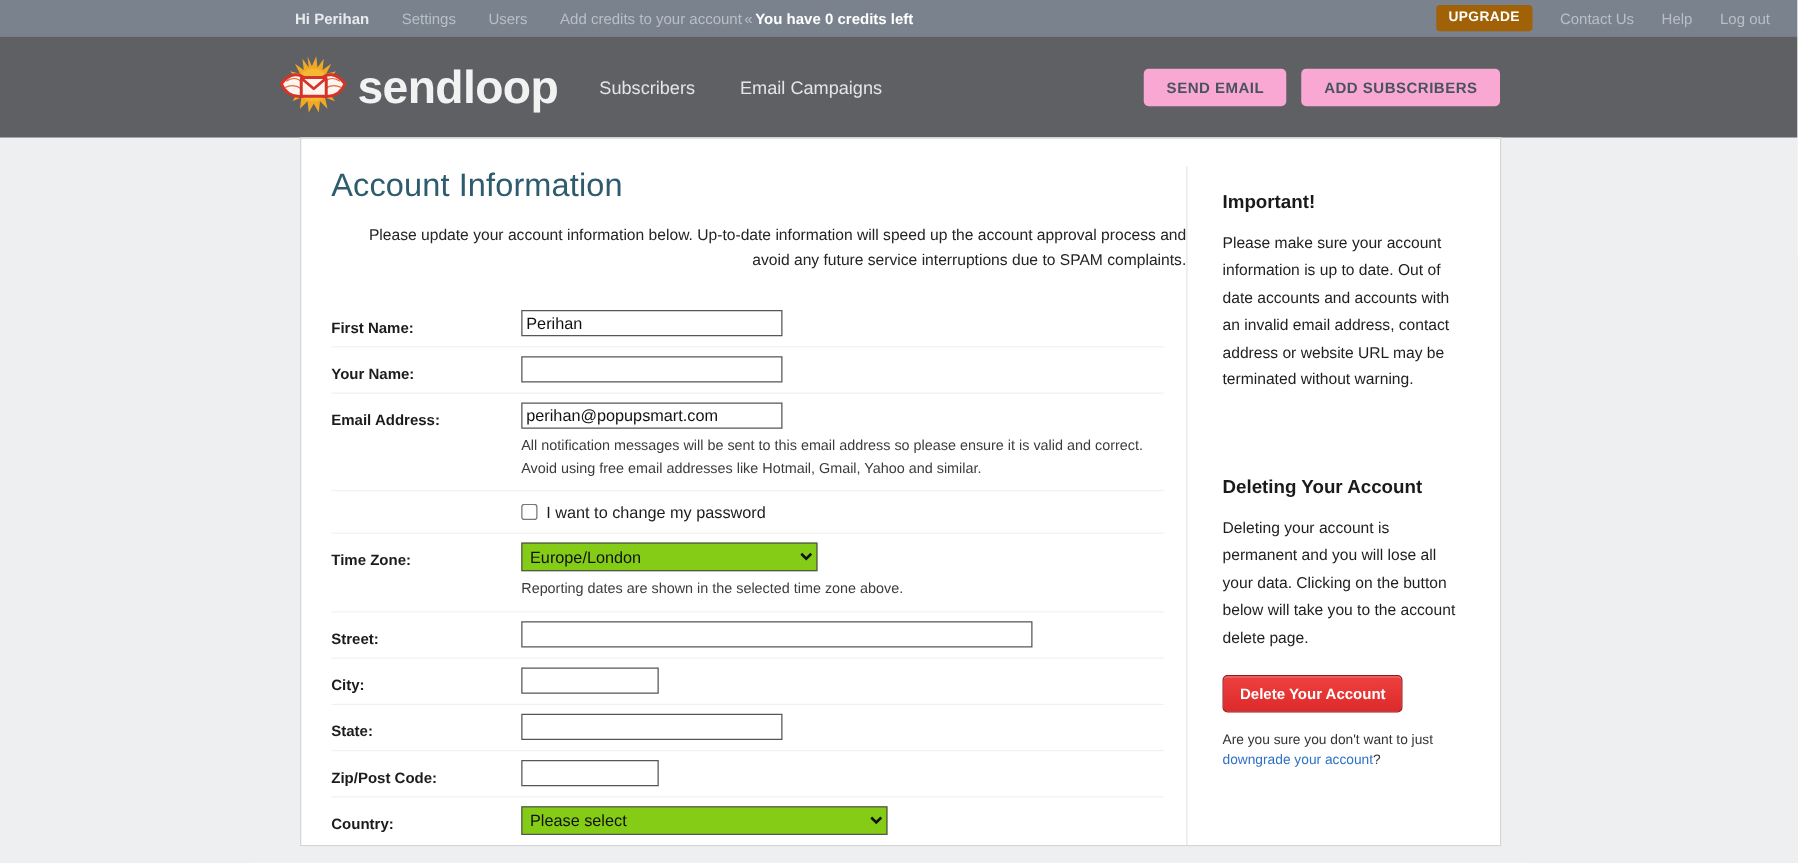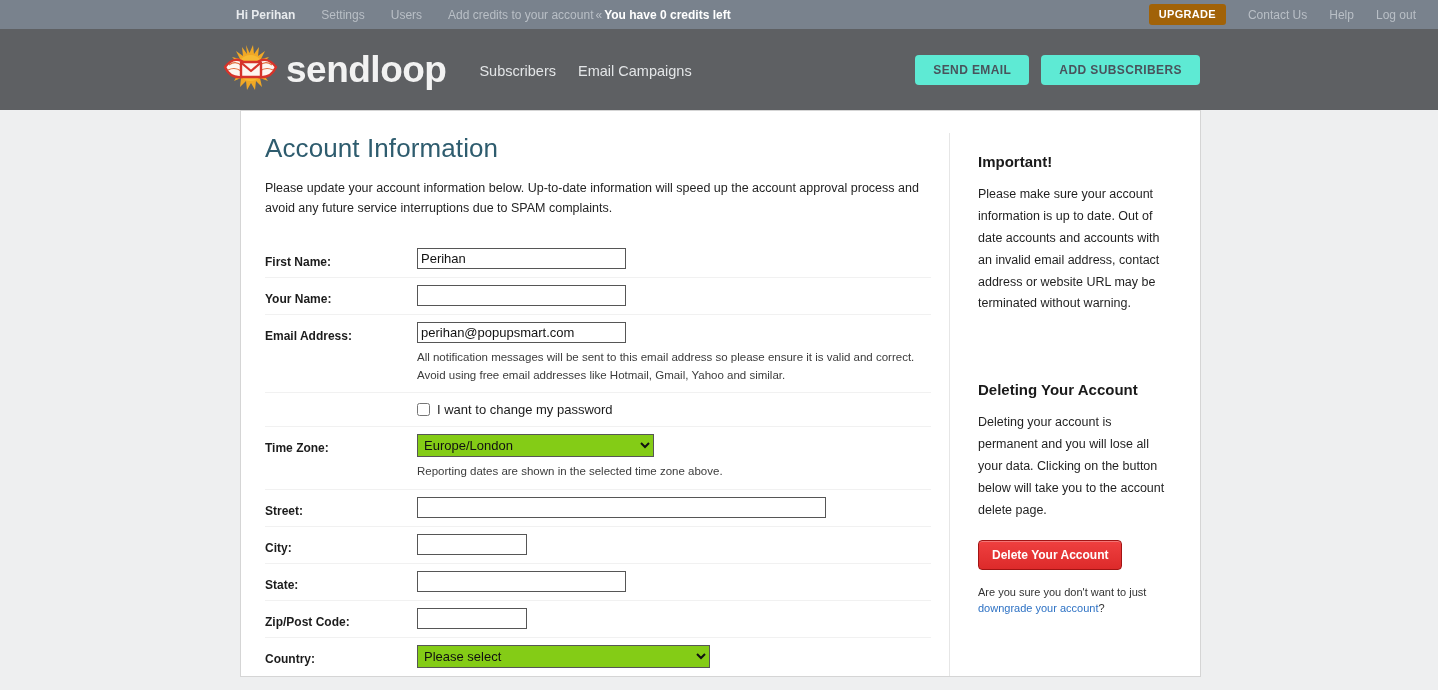--- a/index.html
+++ b/index.html
@@ -73,38 +73,38 @@
     color: #f2f2f2;
     font-size: 37px;
     font-weight: bold;
     letter-spacing: -0.5px;
     margin-left: 4px;
     line-height: 1;
   }
   .nav {
     display: flex;
     align-items: flex-end;
-    gap: 22px;
+    gap: 36px;
     margin-left: 33px;
     padding-top: 2px;
   }
   .nav a {
     color: #e3e5e7;
     font-size: 14.5px;
     text-decoration: none;
     cursor: pointer;
   }
   .header-actions {
     position: absolute;
     right: 238px;
     display: flex;
     gap: 12px;
   }
   .hdr-btn {
-    background: #5eead4;
+    background: #f9a8d4;
     color: #49535c;
     border: none;
     border-radius: 4px;
     font-size: 12px;
     font-weight: bold;
     letter-spacing: .4px;
     padding: 0 18px;
     height: 30px;
     cursor: pointer;
     font-family: "Liberation Sans", sans-serif;
@@ -183,20 +183,21 @@
     font-weight: normal;
     margin: 0 0 14px 0;
     letter-spacing: .1px;
   }
   p.intro {
     font-size: 12.5px;
     color: #242424;
     line-height: 1.62;
     margin: 0 0 22px 0;
     width: 684px;
+    text-align: right;
   }
 
   
   .frow {
     display: flex;
     align-items: flex-start;
     border-bottom: 1px solid #f1f1f1;
     padding: 7px 0 8px 0;
     min-height: 34px;
   }

